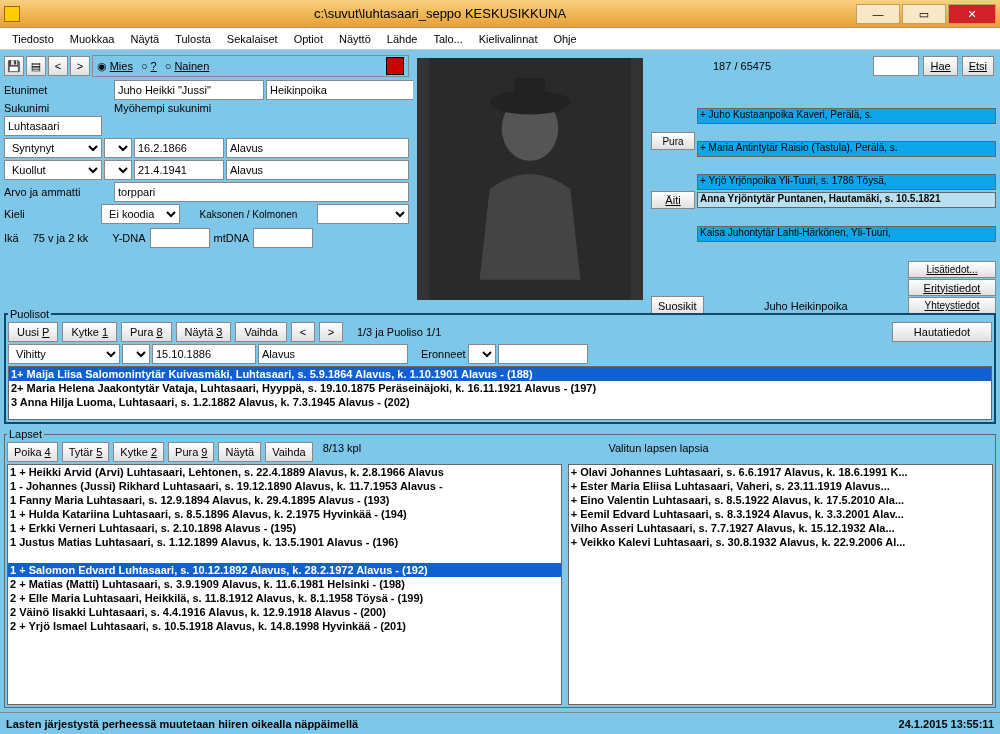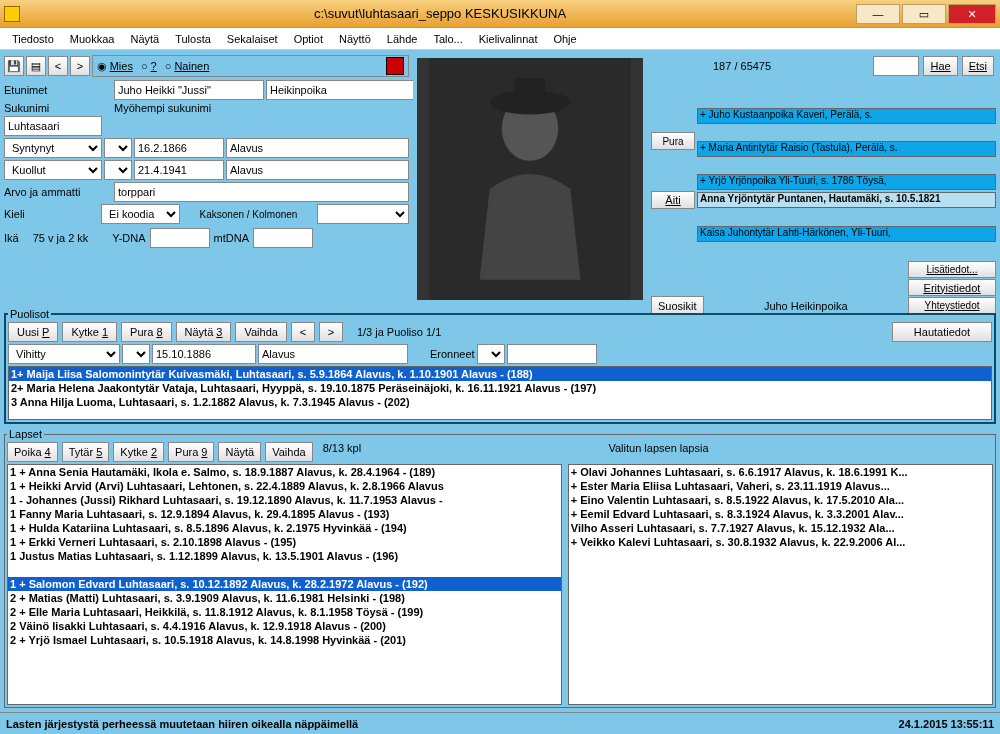--- a/index.html
+++ b/index.html
@@ -248,21 +248,21 @@
     <button class="nav">&gt;</button>
     <span style="margin-left:10px">1/3 ja Puoliso 1/1</span>
     <div class="spacer"></div>
     <button style="width:100px">Hautatiedot</button>
   </div>
   <div class="puo-date">
     <select><option>Vihitty</option></select>
     <select style="width:28px"></select>
     <input type="text" style="width: 104px;" value="15.10.1886">
     <input type="text" style="width: 150px;" value="Alavus">
-    <span style="margin-left:20px">Eronneet</span>
+    <span style="margin-left:11px">Eronneet</span>
     <select style="width:28px"></select>
     <input type="text" style="width: 90px;">
   </div>
   <div class="puo-list">
     <div class="item sel">1+ Maija Liisa Salomonintytär Kuivasmäki, Luhtasaari,  s. 5.9.1864 Alavus, k. 1.10.1901 Alavus - (188)</div>
     <div class="item">2+ Maria Helena Jaakontytär Vataja, Luhtasaari, Hyyppä,  s. 19.10.1875 Peräseinäjoki, k. 16.11.1921 Alavus - (197)</div>
     <div class="item">3  Anna Hilja Luoma, Luhtasaari,  s. 1.2.1882 Alavus, k. 7.3.1945 Alavus - (202)</div>
   </div>
 </fieldset>
 
@@ -274,21 +274,20 @@
     <button>Kytke <u>2</u></button>
     <button>Pura <u>9</u></button>
     <button>Näytä</button>
     <button>Vaihda</button>
     <span style="margin-left:6px">8/13 kpl</span>
     <div style="flex:1"></div>
     <span style="width:39%">Valitun lapsen lapsia</span>
   </div>
   <div class="lap-body">
     <div class="lap-list">
-      <div class="item">1 + Anna Senia Hautamäki, Ikola e. Salmo,  s. 18.9.1887 Alavus, k. 28.4.1964 - (189)</div>
       <div class="item">1 + Heikki Arvid (Arvi) Luhtasaari, Lehtonen,  s. 22.4.1889 Alavus, k. 2.8.1966 Alavus</div>
       <div class="item">1 -  Johannes (Jussi) Rikhard Luhtasaari,  s. 19.12.1890 Alavus, k. 11.7.1953 Alavus -</div>
       <div class="item">1    Fanny Maria Luhtasaari,  s. 12.9.1894 Alavus, k. 29.4.1895 Alavus - (193)</div>
       <div class="item">1 + Hulda Katariina Luhtasaari,  s. 8.5.1896 Alavus, k. 2.1975 Hyvinkää - (194)</div>
       <div class="item">1 + Erkki Verneri Luhtasaari,  s. 2.10.1898 Alavus - (195)</div>
       <div class="item">1    Justus Matias Luhtasaari,  s. 1.12.1899 Alavus, k. 13.5.1901 Alavus - (196)</div>
       <div class="item sel">1 + Salomon Edvard Luhtasaari,  s. 10.12.1892 Alavus, k. 28.2.1972 Alavus - (192)</div>
       <div class="item">2 + Matias (Matti) Luhtasaari,  s. 3.9.1909 Alavus, k. 11.6.1981 Helsinki - (198)</div>
       <div class="item">2 + Elle Maria Luhtasaari, Heikkilä,  s. 11.8.1912 Alavus, k. 8.1.1958 Töysä - (199)</div>
       <div class="item">2    Väinö Iisakki Luhtasaari,  s. 4.4.1916 Alavus, k. 12.9.1918 Alavus - (200)</div>

